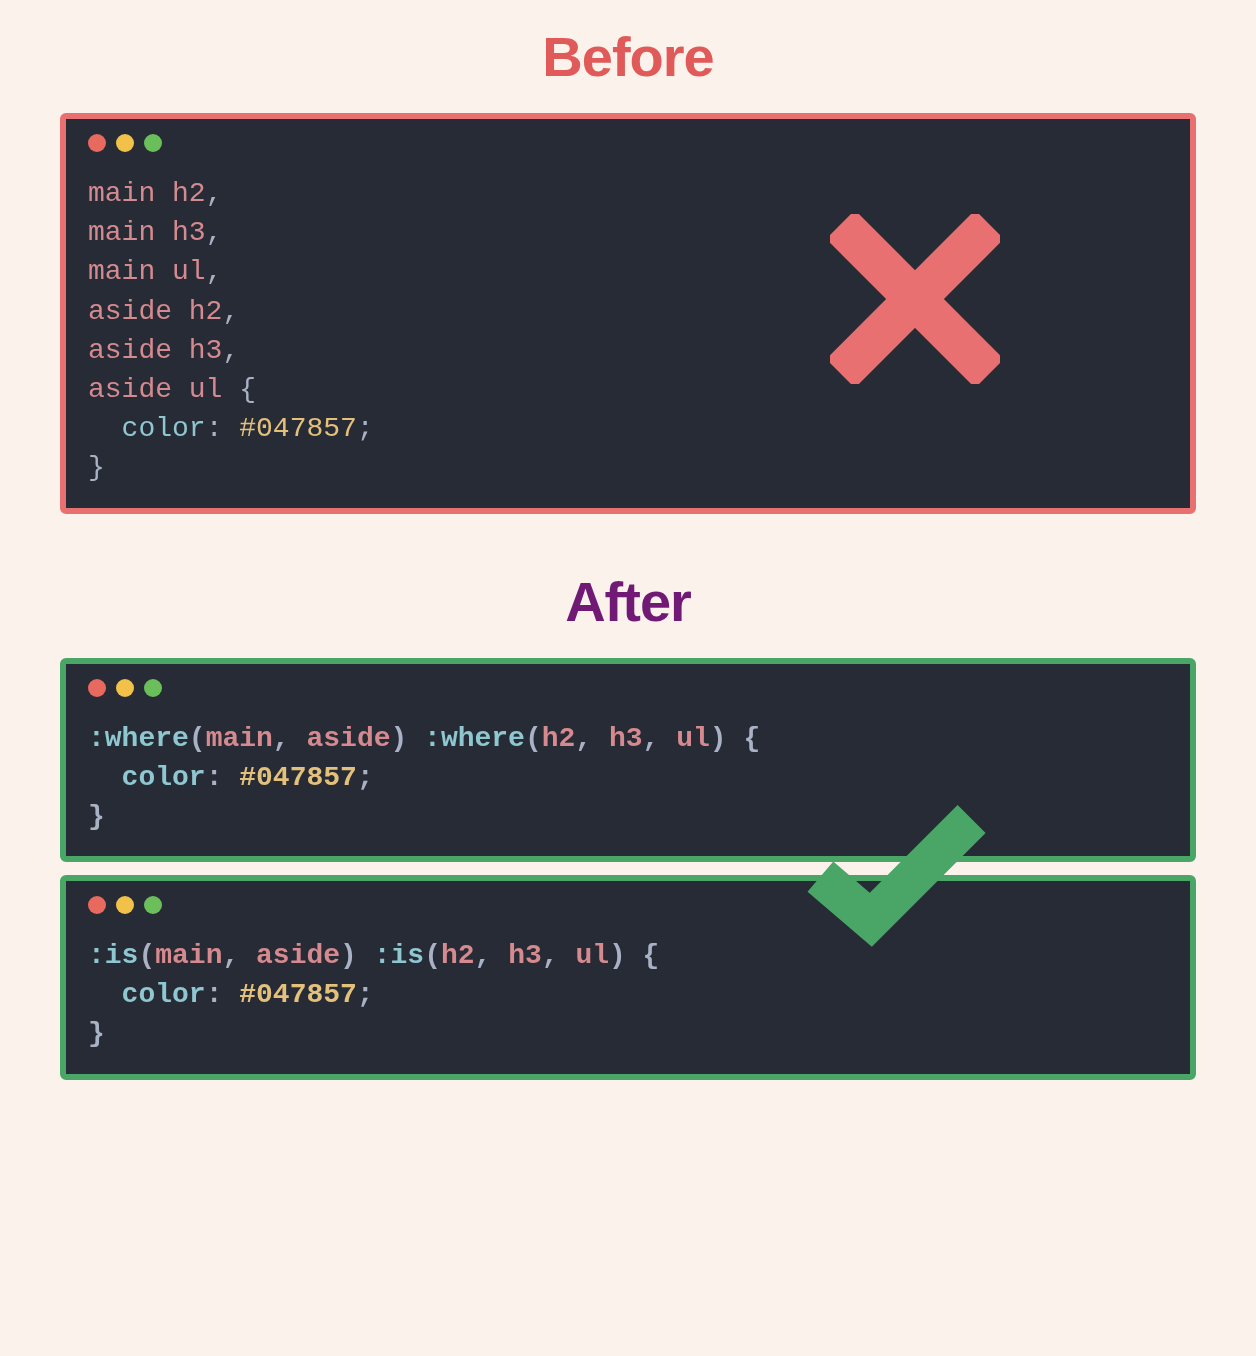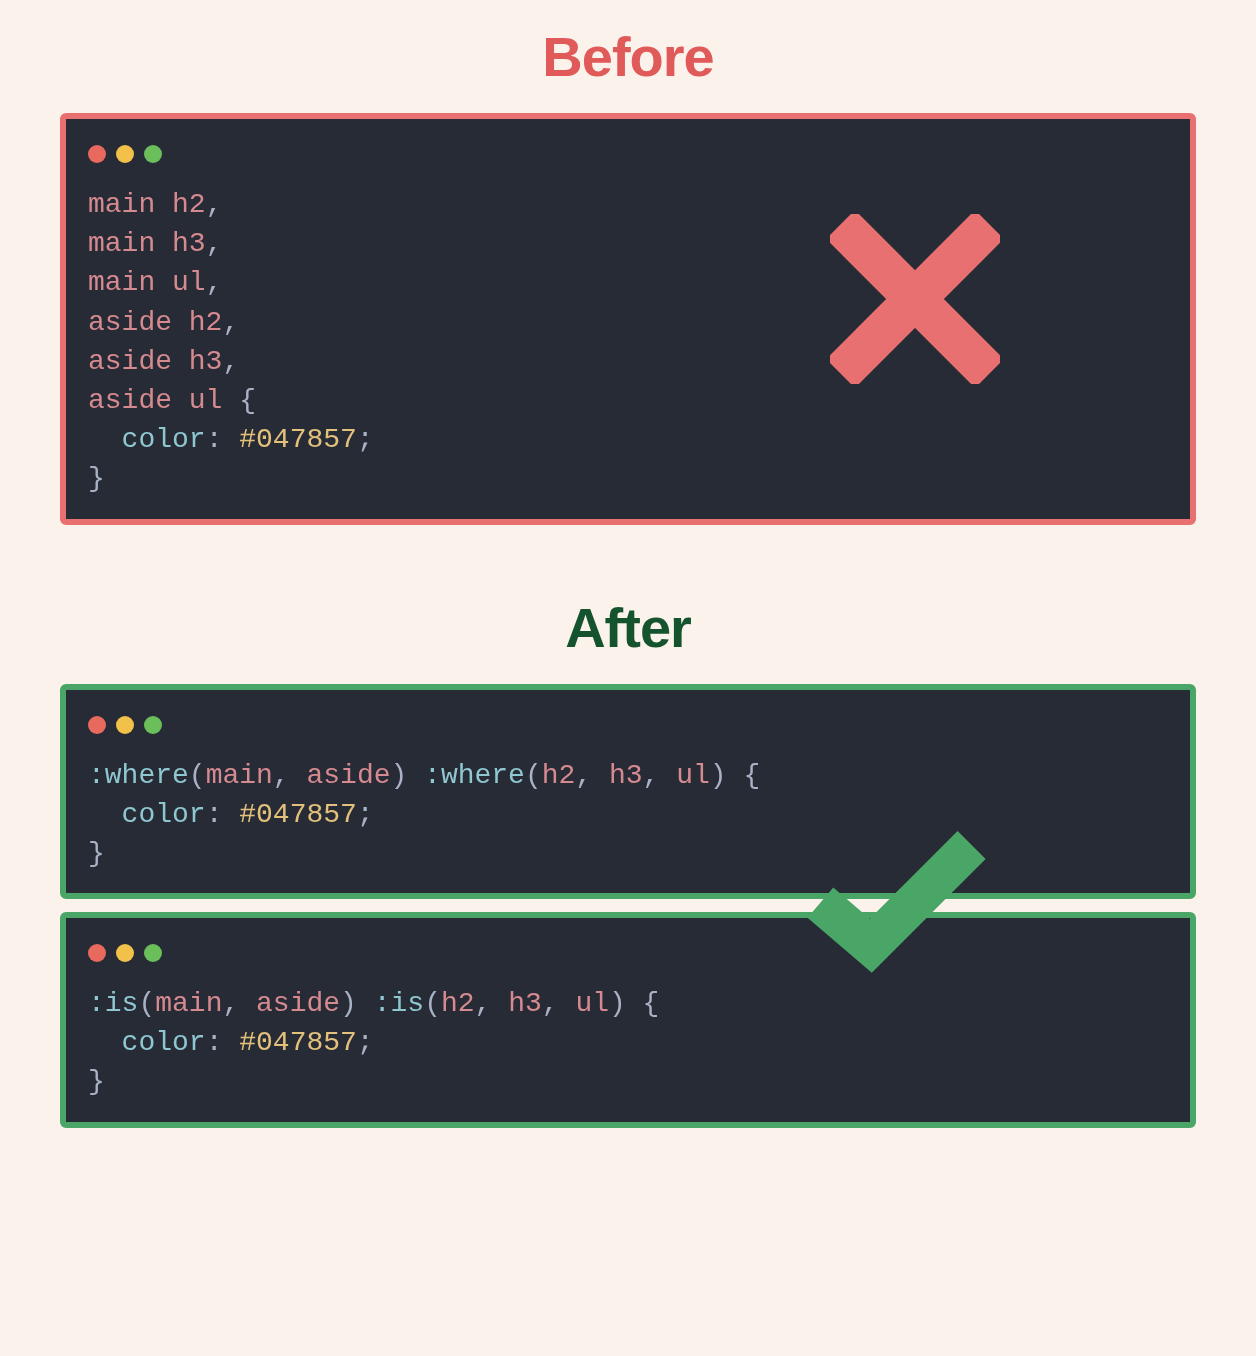--- a/index.html
+++ b/index.html
@@ -10,33 +10,33 @@
     font-family: -apple-system, BlinkMacSystemFont, "Segoe UI", Helvetica, Arial, sans-serif;
     position: relative;
   }
   .section-title {
     text-align: center;
     font-size: 56px;
     font-weight: 800;
     letter-spacing: -1px;
   }
   .title-before { color: #e05a5a; margin-top: 24px; margin-bottom: 24px; }
-  .title-after  { color: #14532d; margin-top: 70px; margin-bottom: 24px; }
+  .title-after  { color: #701a75; margin-top: 55px; margin-bottom: 24px; }
 
   .code-card {
     position: relative;
     margin: 0 60px;
     border-style: solid;
     border-width: 6px;
     border-radius: 6px;
     background: #272b36;
-    padding: 26px 22px 20px 22px;
+    padding: 15px 22px 20px 22px;
   }
   .card-before { border-color: #e87070; }
-  .card-after  { border-color: #4aa666; }
+  .card-after  { border-color: #4aa666; font-weight: bold; }
   .card-after + .card-after { margin-top: 13px; }
 
   .traffic {
     display: flex;
     gap: 10px;
     margin-bottom: 22px;
   }
   .dot {
     width: 18px; height: 18px; border-radius: 50%;
   }

